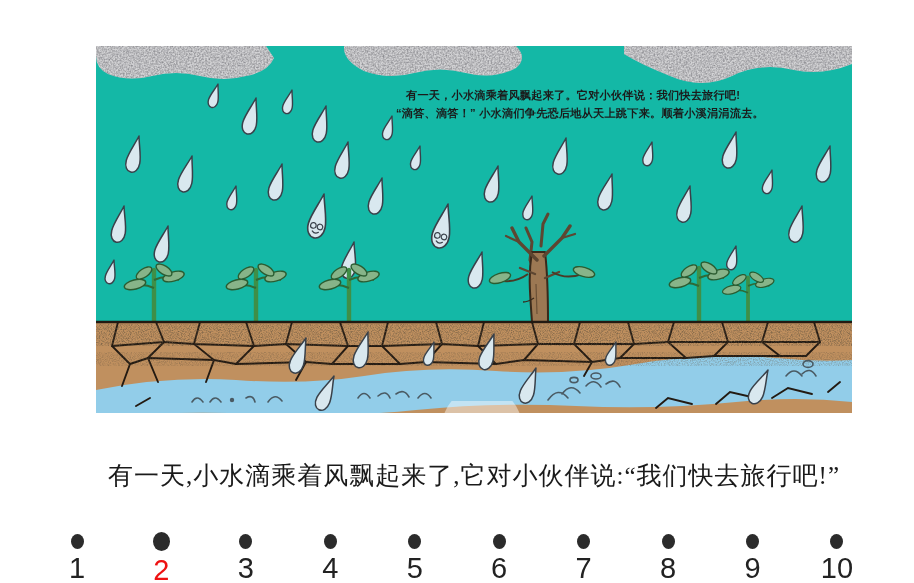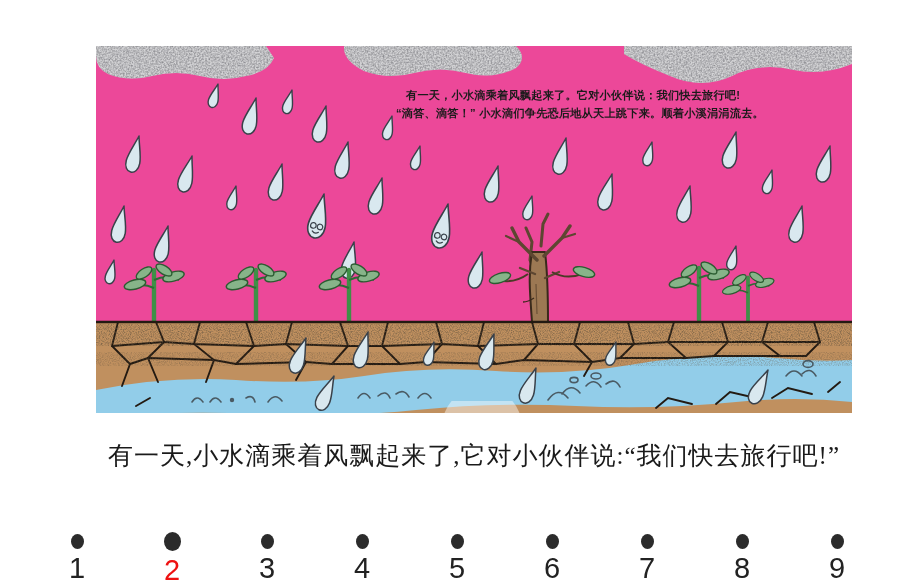--- a/index.html
+++ b/index.html
@@ -9,33 +9,33 @@
     background:#ffffff;
     font-family:"Liberation Serif", serif;
     overflow:hidden;
     position:relative;
   }
   .page{position:relative;width:914px;height:583px;}
 
   
   .illus{
     position:absolute;left:96px;top:46px;width:756px;height:367px;
-    background:#ec4899;overflow:hidden;
+    background:#14b8a6;overflow:hidden;
   }
   .illus svg{display:block;}
 
   
   .watermark{
     position:absolute;left:330px;top:355px;width:130px;height:62px;
     pointer-events:none;
   }
 
   
   .caption{
-    position:absolute;left:0;top:436px;width:914px;
+    position:absolute;left:0;top:456px;width:914px;
     text-align:center;
   }
   .caption .line{
     font-family:"Liberation Serif", serif;
     font-size:25px;
     color:#1a1a1a;
     letter-spacing:1px;
     line-height:40px;
     white-space:nowrap;
   }
@@ -316,15 +316,19 @@
         <div class="pager-label">7</div>
       </div>
       <div class="pager-item">
         <div class="pager-dot"></div>
         <div class="pager-label">8</div>
       </div>
       <div class="pager-item">
         <div class="pager-dot"></div>
         <div class="pager-label">9</div>
       </div>
+      <div class="pager-item">
+        <div class="pager-dot"></div>
+        <div class="pager-label">10</div>
+      </div>
     </div>
 
 </div>
 
 </body></html>

